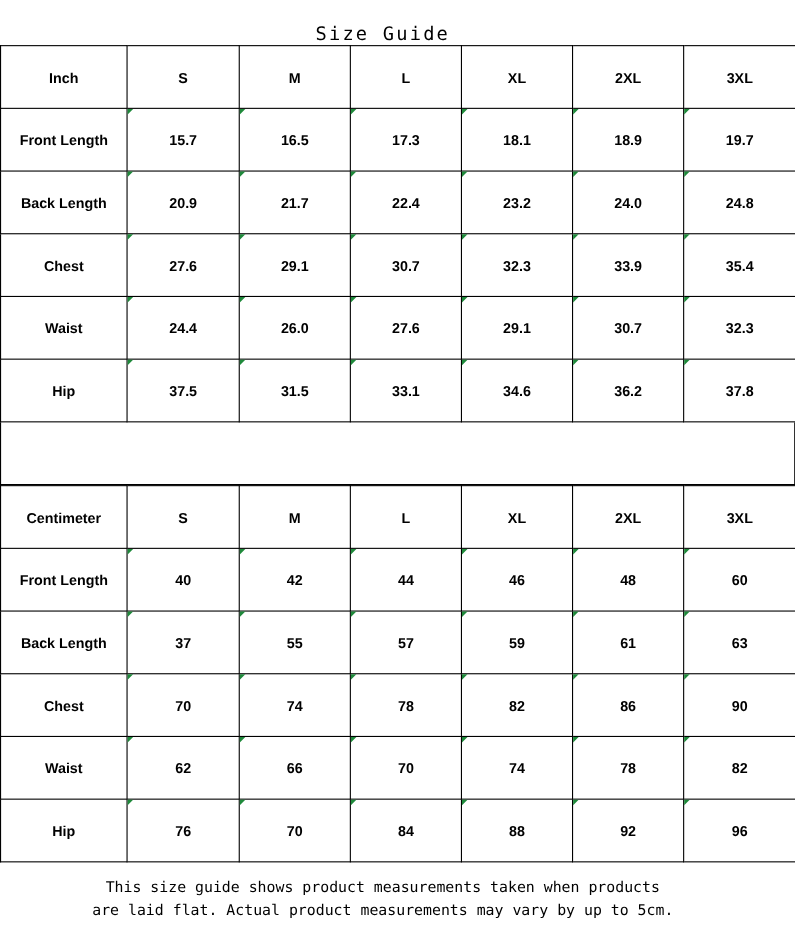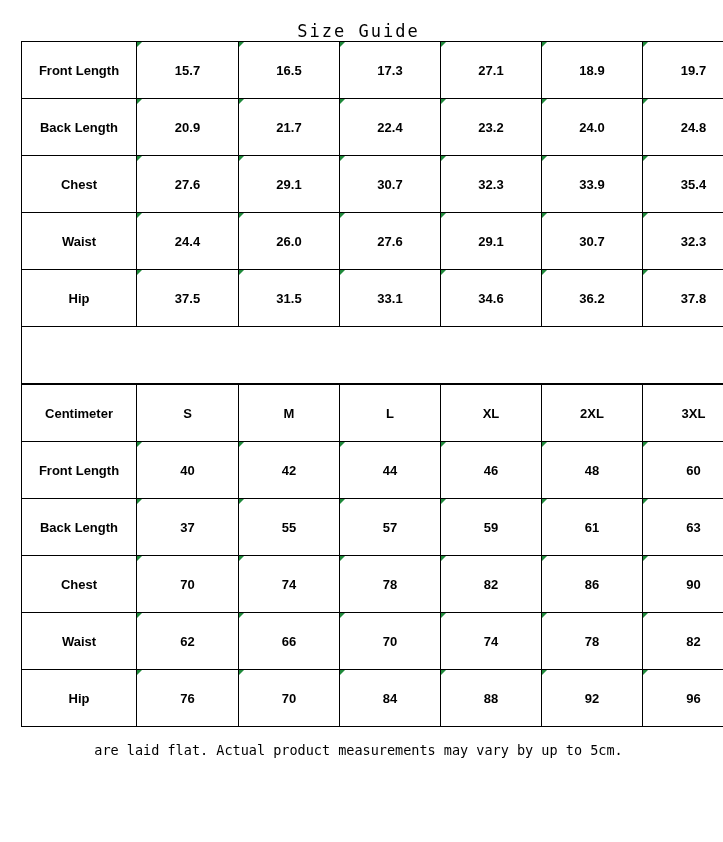--- a/index.html
+++ b/index.html
@@ -12,21 +12,20 @@
     height: 842px;
     font-family: "Liberation Sans", sans-serif;
     color: #000000;
     overflow: hidden;
   }
   .page {
     width: 696px;
     height: 842px;
     position: relative;
     box-sizing: border-box;
-    padding-left: 21px;
   }
   .title {
     font-family: "DejaVu Sans Mono", monospace;
     font-size: 17px;
     text-align: center;
     letter-spacing: 2px;
     padding-top: 21px;
     padding-bottom: 0;
     color: #000;
   }
@@ -106,25 +105,34 @@
       <col class="c0">
         <col class="c1">
         <col class="c2">
         <col class="c3">
         <col class="c4">
         <col class="c5">
         <col class="c6">
     </colgroup>
     <tbody>
       <tr>
+        <th class="unit-head">Inch</th>
+        <th class="size-head">S</th>
+        <th class="size-head">M</th>
+        <th class="size-head">L</th>
+        <th class="size-head">XL</th>
+        <th class="size-head">2XL</th>
+        <th class="size-head">3XL</th>
+      </tr>
+      <tr>
         <td class="rowlabel">Front Length</td>
         <td class="val">15.7</td>
         <td class="val">16.5</td>
         <td class="val">17.3</td>
-        <td class="val">27.1</td>
+        <td class="val">18.1</td>
         <td class="val">18.9</td>
         <td class="val">19.7</td>
       </tr>
       <tr>
         <td class="rowlabel">Back Length</td>
         <td class="val">20.9</td>
         <td class="val">21.7</td>
         <td class="val">22.4</td>
         <td class="val">23.2</td>
         <td class="val">24.0</td>
@@ -224,16 +232,17 @@
         <td class="val">70</td>
         <td class="val">84</td>
         <td class="val">88</td>
         <td class="val">92</td>
         <td class="val">96</td>
       </tr>
     </tbody>
   </table>
 
   <div class="footer">
+    <div>This size guide shows product measurements taken when products</div>
     <div>are laid flat. Actual product measurements may vary by up to 5cm.</div>
   </div>
 
 </div>
 
 </body></html>

